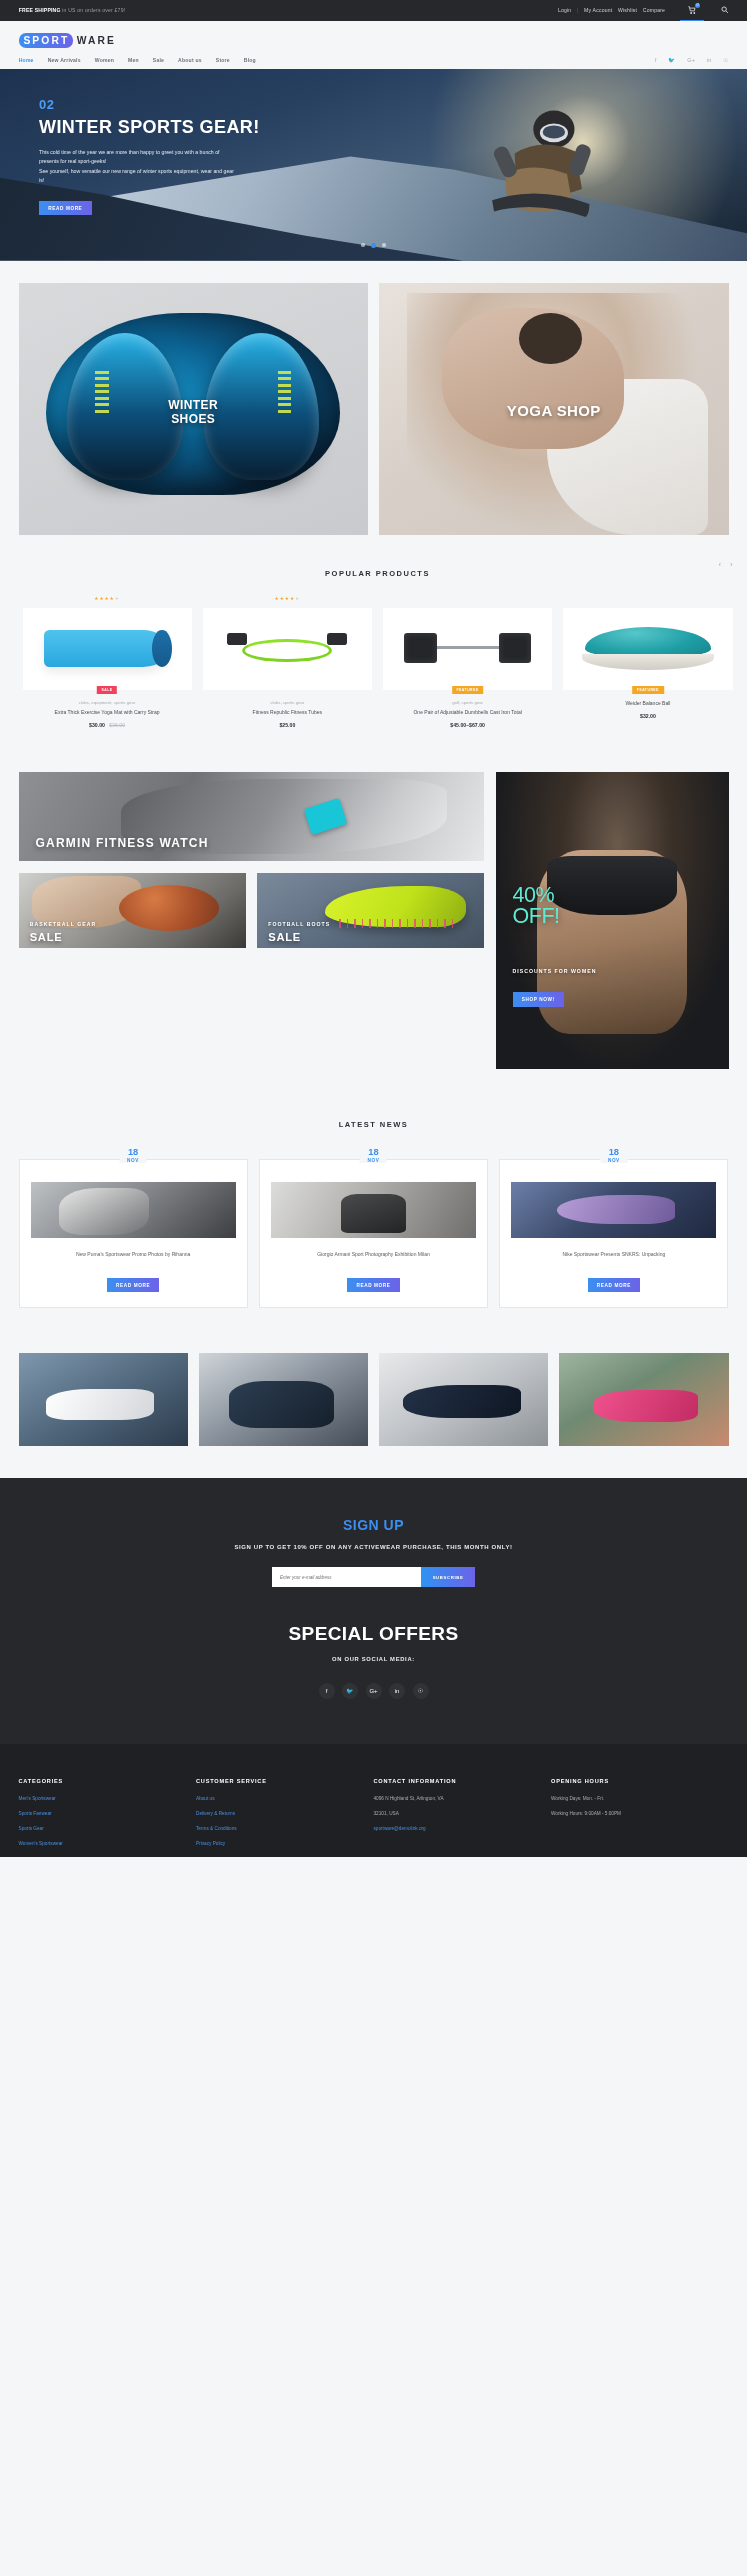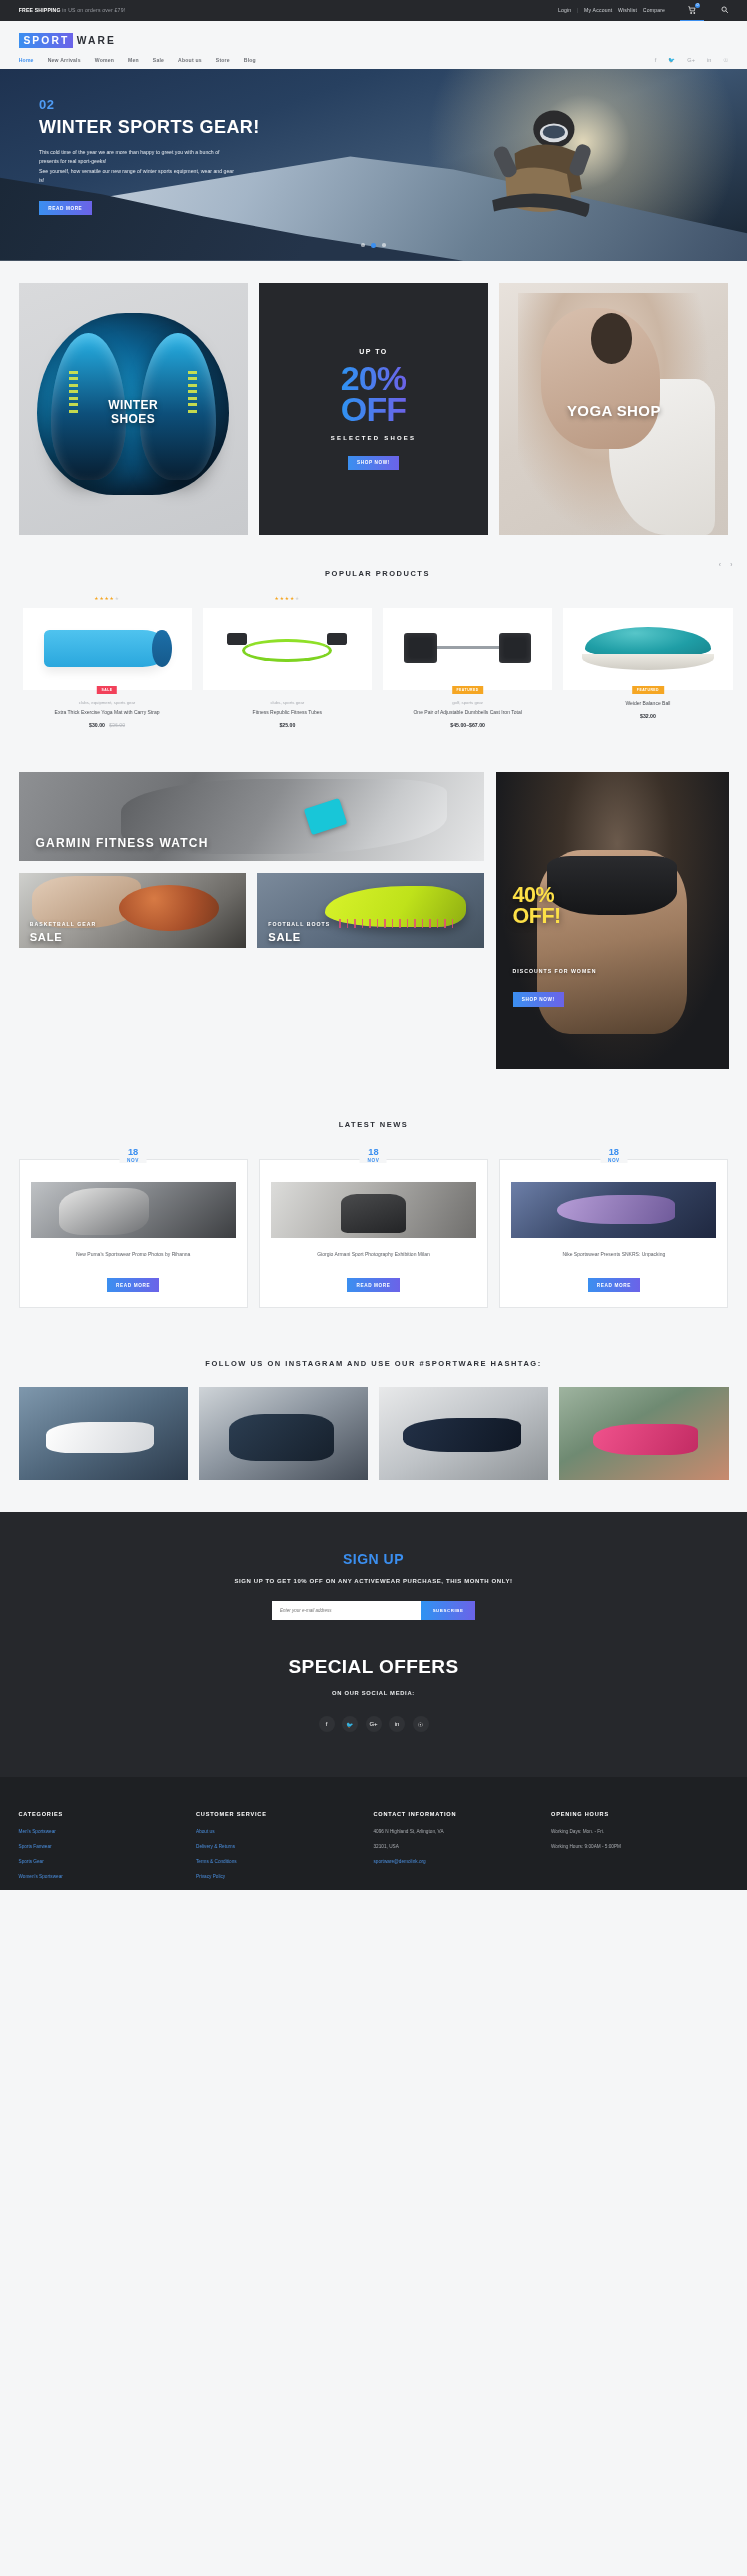--- a/index.html
+++ b/index.html
@@ -27,21 +27,21 @@
   .cart-wrap { position:relative; width:24px; height:20.6px; display:flex; align-items:center; justify-content:center;
      border-bottom:1.9px solid #3b8ff0; margin-left:9.3px;}
   .cart-ico { width:8.4px; height:8.4px; color:#fff; }
   .cart-badge { position:absolute; top:2.8px; right:3.7px; background:#3b8ff0; color:#fff; border-radius:50%;
      width:5.6px; height:5.6px; font-size:3.7px; line-height:5.6px; text-align:center; }
   .search-ico { margin-left:11.2px; color:#fff; }
 
   
   .header { background:#f5f6f7; padding:9.3px 18.7px 0 18.7px; }
   .logo { display:inline-flex; align-items:center; font-size:10.3px; font-weight:700; letter-spacing:2.1px; }
-  .logo .blue { background:linear-gradient(90deg,#3b8ff0,#6b63e8); color:#fff; padding:1.9px 3.7px 1.9px 4.7px; }
+  .logo .blue { background:linear-gradient(90deg,#3b8ff0,#6b63e8); color:#fff; padding:1.9px 3.7px 1.9px 4.7px;border-radius:7px; }
   .logo .dark { color:#2c2f36; padding-left:3.7px; }
   .navrow { display:flex; align-items:center; justify-content:space-between; padding:9.3px 0 5.6px 0; }
   .nav { display:flex; gap:14px; font-size:5.1px; font-weight:600; }
   .nav a { color:#6d7076; text-decoration:none; letter-spacing:0.2px; }
   .nav a.active { color:#3b8ff0; }
   .social-top { display:flex; gap:12px; color:#a7aab0; font-size:5.6px; }
   .social-top span { cursor:pointer; }
 
   
   .hero {
@@ -202,21 +202,21 @@
   .ban-small .l1 { position:absolute; left:11.2px; bottom:20.6px; color:#fff; font-size:5.2px;
      font-weight:600; letter-spacing:1px; text-shadow:0 0.9px 3.7px rgba(0,0,0,.5); }
   .ban-small .l2 { position:absolute; left:11.2px; bottom:4.7px; color:#fff; font-size:11.2px;
      font-weight:700; letter-spacing:0.7px; text-shadow:0 1.9px 4.7px rgba(0,0,0,.5); }
   .ban-right .figure2 { position:absolute; inset:0;
      background:radial-gradient(ellipse at 52% 24%, #6b5a4c 0%, #3a3028 32%, #1a1b1e 72%); }
   .ban-right .torso { position:absolute; left:18%; top:26%; width:64%; height:62%;
      background:linear-gradient(170deg,#c8a386 0%, #9c7a5e 50%, #55412f 100%); border-radius:30% 30% 22% 22%; }
   .ban-right .bra { position:absolute; left:22%; top:28%; width:56%; height:20%;
      background:linear-gradient(180deg,#2a2b2e,#151618); border-radius:18% 18% 40% 40%; }
-  .ban-right .txt40 { position:absolute; left:17px; top:38%; color:#fde047; font-size:21.5px; font-weight:700;
+  .ban-right .txt40 { position:absolute; left:17px; top:38%; color:#5eead4; font-size:21.5px; font-weight:400;
      line-height:.96; letter-spacing:-0.5px; text-shadow:0 1.9px 7.5px rgba(0,0,0,.55); }
   .ban-right .sub40 { position:absolute; left:17px; top:66%; color:#fff; font-size:5.2px;
      font-weight:600; letter-spacing:1px; text-shadow:0 0.9px 3.7px rgba(0,0,0,.5); }
   .ban-right .btn-grad { position:absolute; left:17px; top:74%; }
 
   
   .news { display:flex; gap:11.2px; }
   .news-card { flex:1; border:0.9px solid #e4e6e8; background:#fff; padding:13px 11.2px 15px 11.2px;
      position:relative; text-align:center; margin-top:11.2px; }
   .news-date { position:absolute; left:50%; transform:translateX(-50%); top:-11.2px; background:#f5f6f7;
@@ -375,27 +375,20 @@
             </div>
           <div class="soleR">
               <div class="lacesR"></div>
             </div>
           <div class="txt">
             <span>WINTER</span><br>
             <span>SHOES</span>
           </div>
         </div>
 
-        <div class="promo-card pc-off">
-          <div class="upto">UP TO</div>
-          <div class="big">20%</div>
-          <div class="big2">OFF</div>
-          <div class="sel">SELECTED SHOES</div>
-          <button class="btn-grad">SHOP NOW!</button>
-        </div>
 
         <div class="promo-card pc-yoga">
           <div class="figure"></div>
           <div class="leg"></div>
           <div class="body"></div>
           <div class="head"></div>
           <div class="txt">YOGA SHOP</div>
         </div>
       </div>
     </div>
@@ -547,21 +540,20 @@
           <div class="news-thumb nt3"></div>
           <div class="news-title">Nike Sportswear Presents SNKRS: Unpacking</div>
           <button class="btn-grad">READ MORE</button>
         </div>
       </div>
     </div>
   </div>
 
   <div class="sec" style="padding-bottom:32px;">
     <div class="container">
-      <div class="sec-head">FOLLOW US ON INSTAGRAM AND USE OUR #SPORTWARE HASHTAG:</div>
       <div class="insta">
         <div class="ig1"></div>
         <div class="ig2"></div>
         <div class="ig3"></div>
         <div class="ig4"></div>
       </div>
     </div>
   </div>
 
   <div class="signup">

